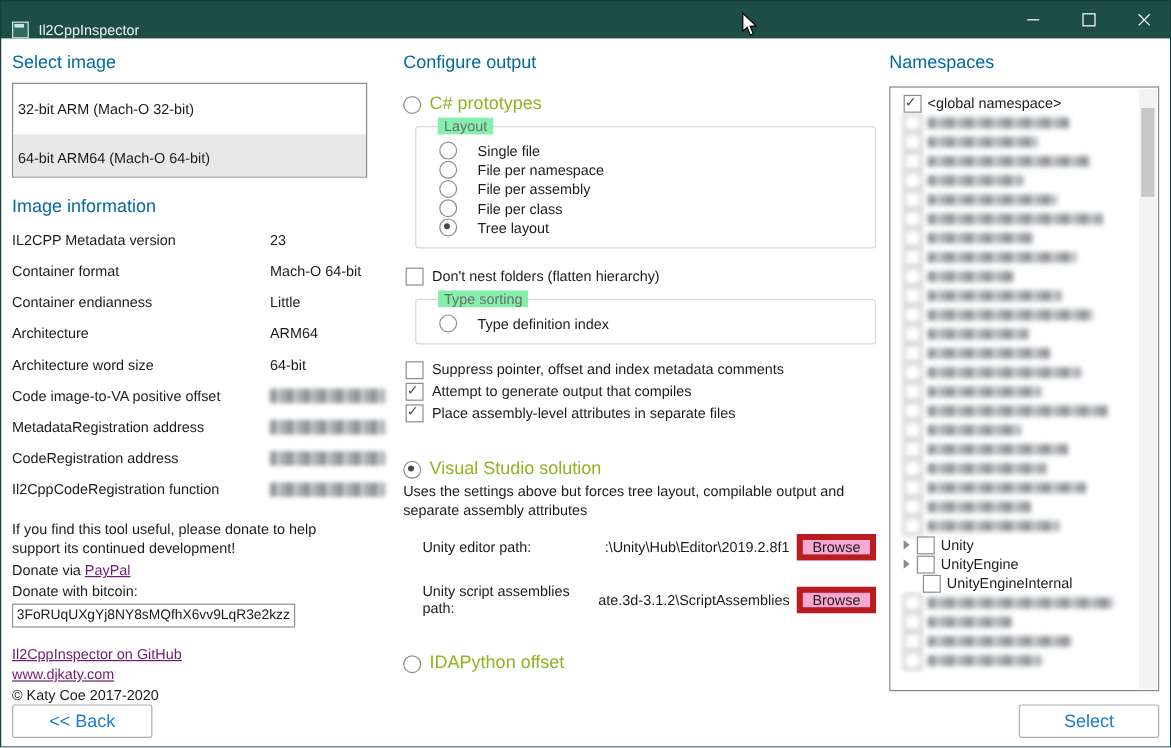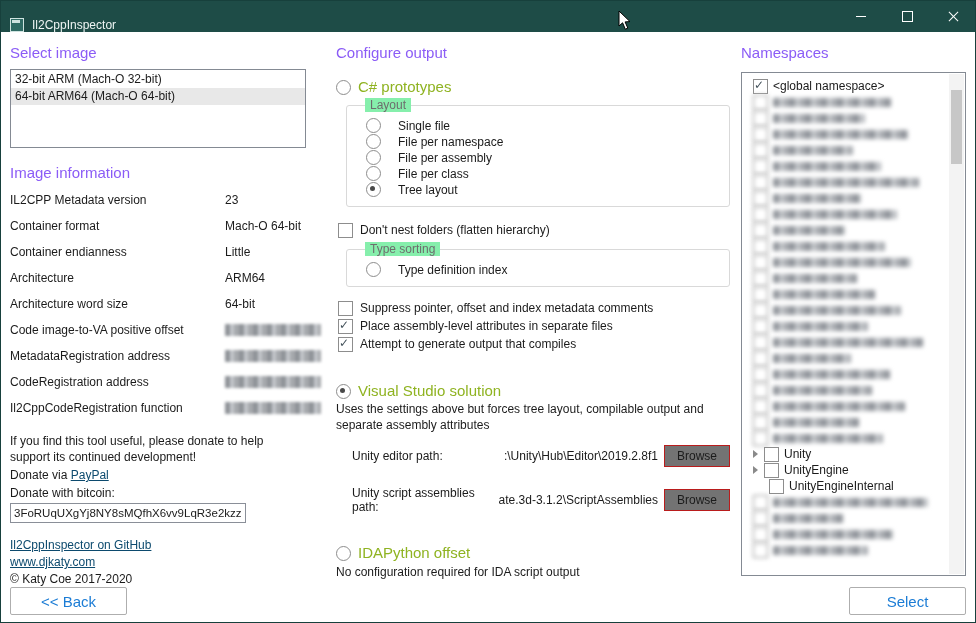--- a/index.html
+++ b/index.html
@@ -17,37 +17,37 @@
   .win-btn{width:46px;height:32px;display:flex;align-items:center;justify-content:center;cursor:pointer}
   .glyph-min{width:10px;height:1px;background:#fff}
   .glyph-max{width:9px;height:9px;border:1px solid #fff}
   .glyph-close{position:relative;width:11px;height:11px}
   .glyph-close::before,.glyph-close::after{content:"";position:absolute;left:-1px;top:5px;width:13px;height:1px;background:#fff}
   .glyph-close::before{transform:rotate(45deg)}
   .glyph-close::after{transform:rotate(-45deg)}
   .cursor{position:absolute;left:618px;top:10px;z-index:60;pointer-events:none}
 
   
-  .h-blue{font-size:15px;color:#8b5cf6}
+  .h-blue{font-size:15px;color:#0369a1}
   .h-green{font-size:15px;color:#8fb321}
-  a{color:#0c4a6e;text-decoration:underline;cursor:pointer}
+  a{color:#701a75;text-decoration:underline;cursor:pointer}
   .radio{width:13px;height:13px;border:1px solid #8d8d8d;border-radius:50%;background:#fff;flex:none;position:relative;display:inline-block}
   .radio.on::after{content:"";position:absolute;left:3px;top:3px;width:5px;height:5px;border-radius:50%;background:#494949}
   .checkbox{width:13px;height:13px;border:1px solid #8d8d8d;background:#fff;flex:none;position:relative;display:inline-block}
   .checkbox.on::after{content:"✓";position:absolute;left:0;top:-2px;font-size:12px;font-weight:bold;color:#44525b}
   .redact{background:repeating-linear-gradient(90deg,#8f9398 0 5px,#c3c6ca 5px 9px,#a6a9ad 9px 14px);filter:blur(1.6px);border-radius:1px}
 
   
   .col-left{position:absolute;left:10px;top:44px;width:296px}
   .col-mid{position:absolute;left:336px;top:44px;width:394px}
   .col-right{position:absolute;left:741px;top:44px;width:225px;height:535px}
 
   
   .listbox{margin-top:8px;height:76px;border:1px solid #848a93;background:#fff;padding-top:1px;overflow:hidden}
-  .li-item{height:17px;line-height:17px;padding:0 4px;white-space:nowrap;cursor:default}
+  .li-item{height:17px;line-height:17px;padding:12px 4px;white-space:nowrap;cursor:default}
   .li-item.selected{background:#e8e8e8}
   .info-head{margin-top:16px}
   .info-table{margin-top:12px}
   .info-row{display:flex;height:26px;align-items:flex-start}
   .info-label{width:215px;flex:none}
   .info-value{flex:1}
   .info-redact{width:96px;height:12px;margin-top:1px}
   .donate-text{margin-top:6px;line-height:16px}
   .donate-line{margin-top:2px;line-height:16px}
   .btc-input{margin-top:2px;width:236px;height:20px;border:1px solid #8a8f98;font-family:"Liberation Sans",sans-serif;font-size:11.5px;padding:0 3px;color:#1b1b1b;box-sizing:border-box}
@@ -65,21 +65,21 @@
   .groupbox-title{position:absolute;top:-8px;left:18px;background:#86efac;padding:0 5px;color:#6d6d6d}
   .opt-row{display:flex;align-items:center;gap:17px;height:15px;margin-bottom:1px;cursor:default}
   .cb-row{display:flex;align-items:center;gap:7px;height:18px;cursor:default}
   .cb-flatten{margin-top:14px;margin-left:2px}
   .cb-stack{margin-top:12px;margin-left:2px}
   .sec-vs{margin-top:26px}
   .vs-desc{margin-top:2px;line-height:16px;width:392px}
   .path-row{display:flex;align-items:center;margin:12px 0 0 16px;height:22px}
   .path-row.second{margin-top:22px}
   .path-value{margin-left:auto;white-space:nowrap}
-  .browse-btn{width:66px;height:22px;margin-left:6px;background:#737373;border:1px solid #b91c1c;font-family:"Liberation Sans",sans-serif;font-size:12px;color:#1b1b1b;display:flex;align-items:center;justify-content:center;cursor:pointer;flex:none}
+  .browse-btn{width:66px;height:22px;margin-left:6px;background:#f9a8d4;border:5px solid #b91c1c;font-family:"Liberation Sans",sans-serif;font-size:12px;color:#1b1b1b;display:flex;align-items:center;justify-content:center;cursor:pointer;flex:none}
   .sec-ida{margin-top:30px}
   .ida-desc{margin-top:4px}
 
   
   .ns-list{position:absolute;left:0;right:0;top:28px;height:504px;border:1px solid #848a93;background:#fff;overflow:hidden;padding:5px 0 0 11px;box-sizing:border-box}
   .ns-row{display:flex;align-items:center;height:16px;gap:5px}
   .ns-row.blurred{filter:blur(2px)}
   .expander{width:0;height:0;border-left:5px solid #8a8a8a;border-top:4px solid transparent;border-bottom:4px solid transparent;margin-right:1px;flex:none}
   .ns-spacer{width:11px;flex:none}
   .ns-redact{height:9px;background:repeating-linear-gradient(90deg,#90949a 0 6px,#c2c5c9 6px 11px,#a8abb0 11px 16px);border-radius:1px;display:inline-block}
@@ -224,25 +224,25 @@
       </div>
   </div>
 
   <div class="cb-stack" id="csharp-checkboxes">
       <div class="cb-row">
         <span class="checkbox"></span>
         <span>Suppress pointer, offset and index metadata comments</span>
       </div>
       <div class="cb-row">
         <span class="checkbox on"></span>
-        <span>Place assembly-level attributes in separate files</span>
+        <span>Attempt to generate output that compiles</span>
       </div>
       <div class="cb-row">
         <span class="checkbox on"></span>
-        <span>Attempt to generate output that compiles</span>
+        <span>Place assembly-level attributes in separate files</span>
       </div>
     </div>
 
   <div class="section-row sec-vs">
     <span class="radio on"></span>
     <span class="h-green">Visual Studio solution</span>
   </div>
   <div class="vs-desc">Uses the settings above but forces tree layout, compilable output and separate assembly attributes</div>
 
   <div class="path-row">
@@ -253,21 +253,20 @@
   <div class="path-row second">
     <span>Unity script assemblies path:</span>
     <span class="path-value">ate.3d-3.1.2\ScriptAssemblies</span>
     <button class="browse-btn">Browse</button>
   </div>
 
   <div class="section-row sec-ida">
     <span class="radio"></span>
     <span class="h-green">IDAPython offset</span>
   </div>
-  <div class="ida-desc">No configuration required for IDA script output</div>
 </div>
 
 <div class="col-right">
   <div class="h-blue">Namespaces</div>
   <div class="ns-list" id="ns-list">
     <div class="scroll-track">
         <div class="scroll-thumb"></div>
       </div>
   <div class="ns-row">
         <span class="checkbox on"></span>

